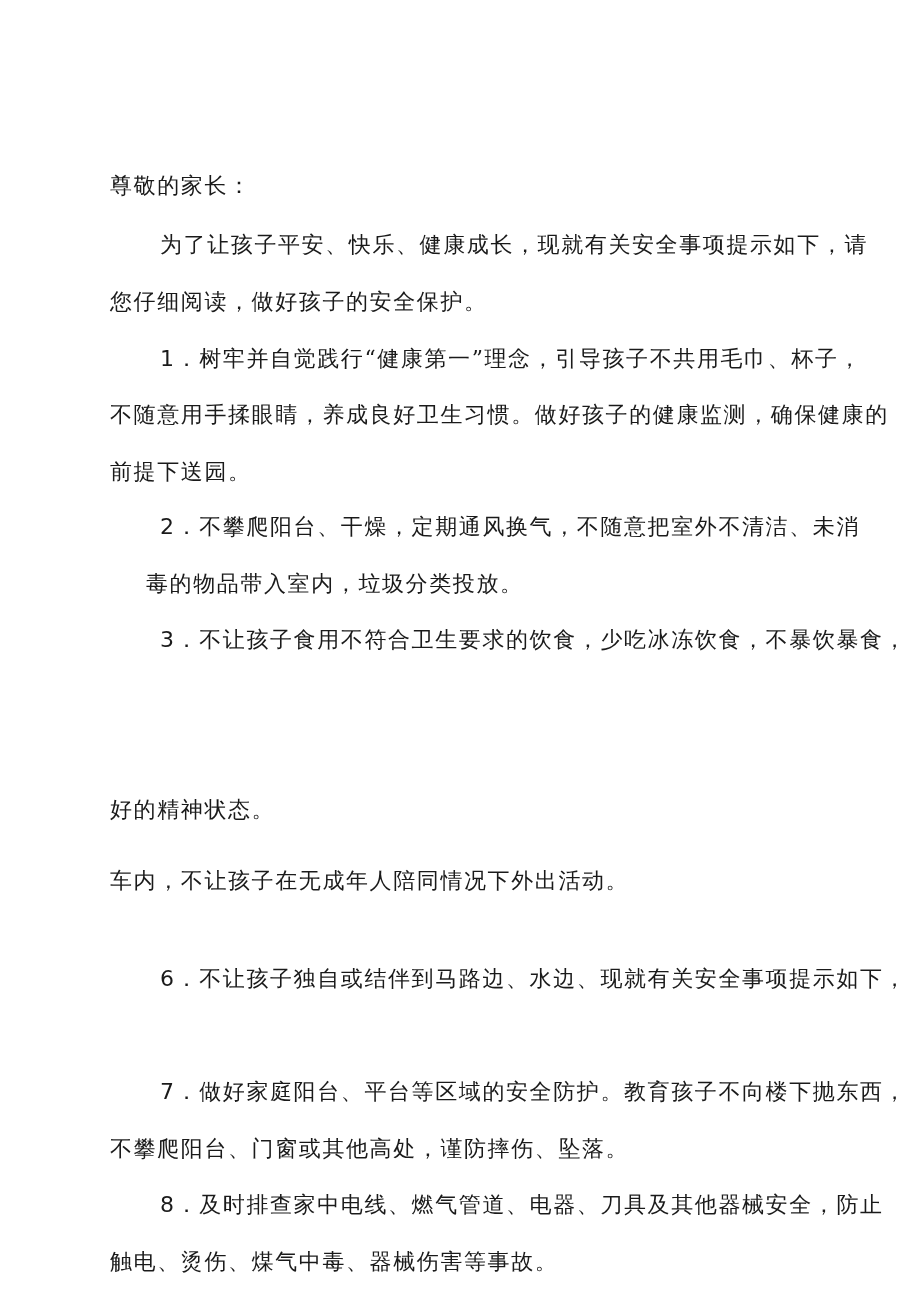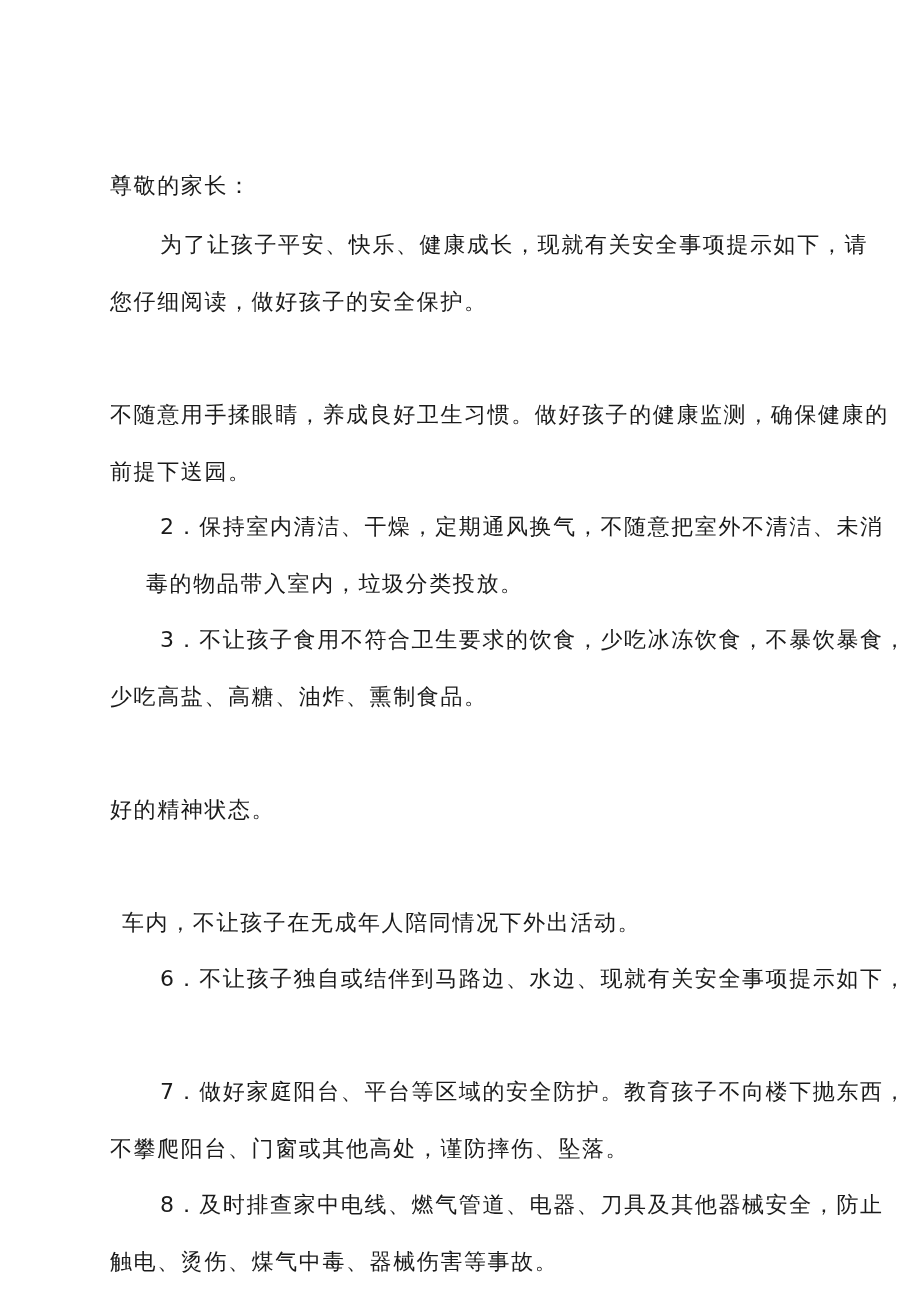--- a/index.html
+++ b/index.html
@@ -14,32 +14,32 @@
 </head>
 <body>
 
 <div class="page">
 
   <div class="line" style="top: 174px;">尊敬的家长：</div>
 
   <div class="line" style="top: 290px;">您仔细阅读，做好孩子的安全保护。</div>
   <div class="line indent" style="top: 233px;">为了让孩子平安、快乐、健康成长，现就有关安全事项提示如下，请</div>
 
+  <div class="line indent" style="top: 347px;"><span class="num">1</span><span>．树牢并自觉践行“健康第一”理念，引导孩子不共用毛巾、杯子，</span></div>
   <div class="line" style="top: 403px;">不随意用手揉眼睛，养成良好卫生习惯。做好孩子的健康监测，确保健康的</div>
   <div class="line" style="top: 460px;">前提下送园。</div>
 
-  <div class="line indent" style="top: 515px;"><span class="num">2</span><span>．保持室内清洁、干燥，定期通风换气，不随意把室外不清洁、未消</span></div>
+  <div class="line indent" style="top: 515px;"><span class="num">2</span><span>．不攀爬阳台、干燥，定期通风换气，不随意把室外不清洁、未消</span></div>
   <div class="line" style="top: 572px; margin-left: 36px;">毒的物品带入室内，垃圾分类投放。</div>
 
   <div class="line indent" style="top: 628px;"><span class="num">3</span><span>．不让孩子食用不符合卫生要求的饮食，少吃冰冻饮食，不暴饮暴食，</span></div>
-  <div class="line" style="top: 685px;">少吃高盐、高糖、油炸、熏制食品。</div>
 
   <div class="line" style="top: 798px;">好的精神状态。</div>
 
-  <div class="line" style="top: 911px; margin-left: 12px;">车内，不让孩子在无成年人陪同情况下外出活动。</div>
+  <div class="line" style="top: 869px;">车内，不让孩子在无成年人陪同情况下外出活动。</div>
 
   <div class="line indent" style="top: 967px;"><span class="num">6</span><span>．不让孩子独自或结伴到马路边、水边、现就有关安全事项提示如下，</span></div>
 
   <div class="line indent" style="top: 1080px;"><span class="num">7</span><span>．做好家庭阳台、平台等区域的安全防护。教育孩子不向楼下抛东西，</span></div>
   <div class="line" style="top: 1137px; text-align: right;">不攀爬阳台、门窗或其他高处，谨防摔伤、坠落。</div>
 
   <div class="line indent" style="top: 1193px;"><span class="num">8</span><span>．及时排查家中电线、燃气管道、电器、刀具及其他器械安全，防止</span></div>
   <div class="line" style="top: 1250px;">触电、烫伤、煤气中毒、器械伤害等事故。</div>
 
 </div>

